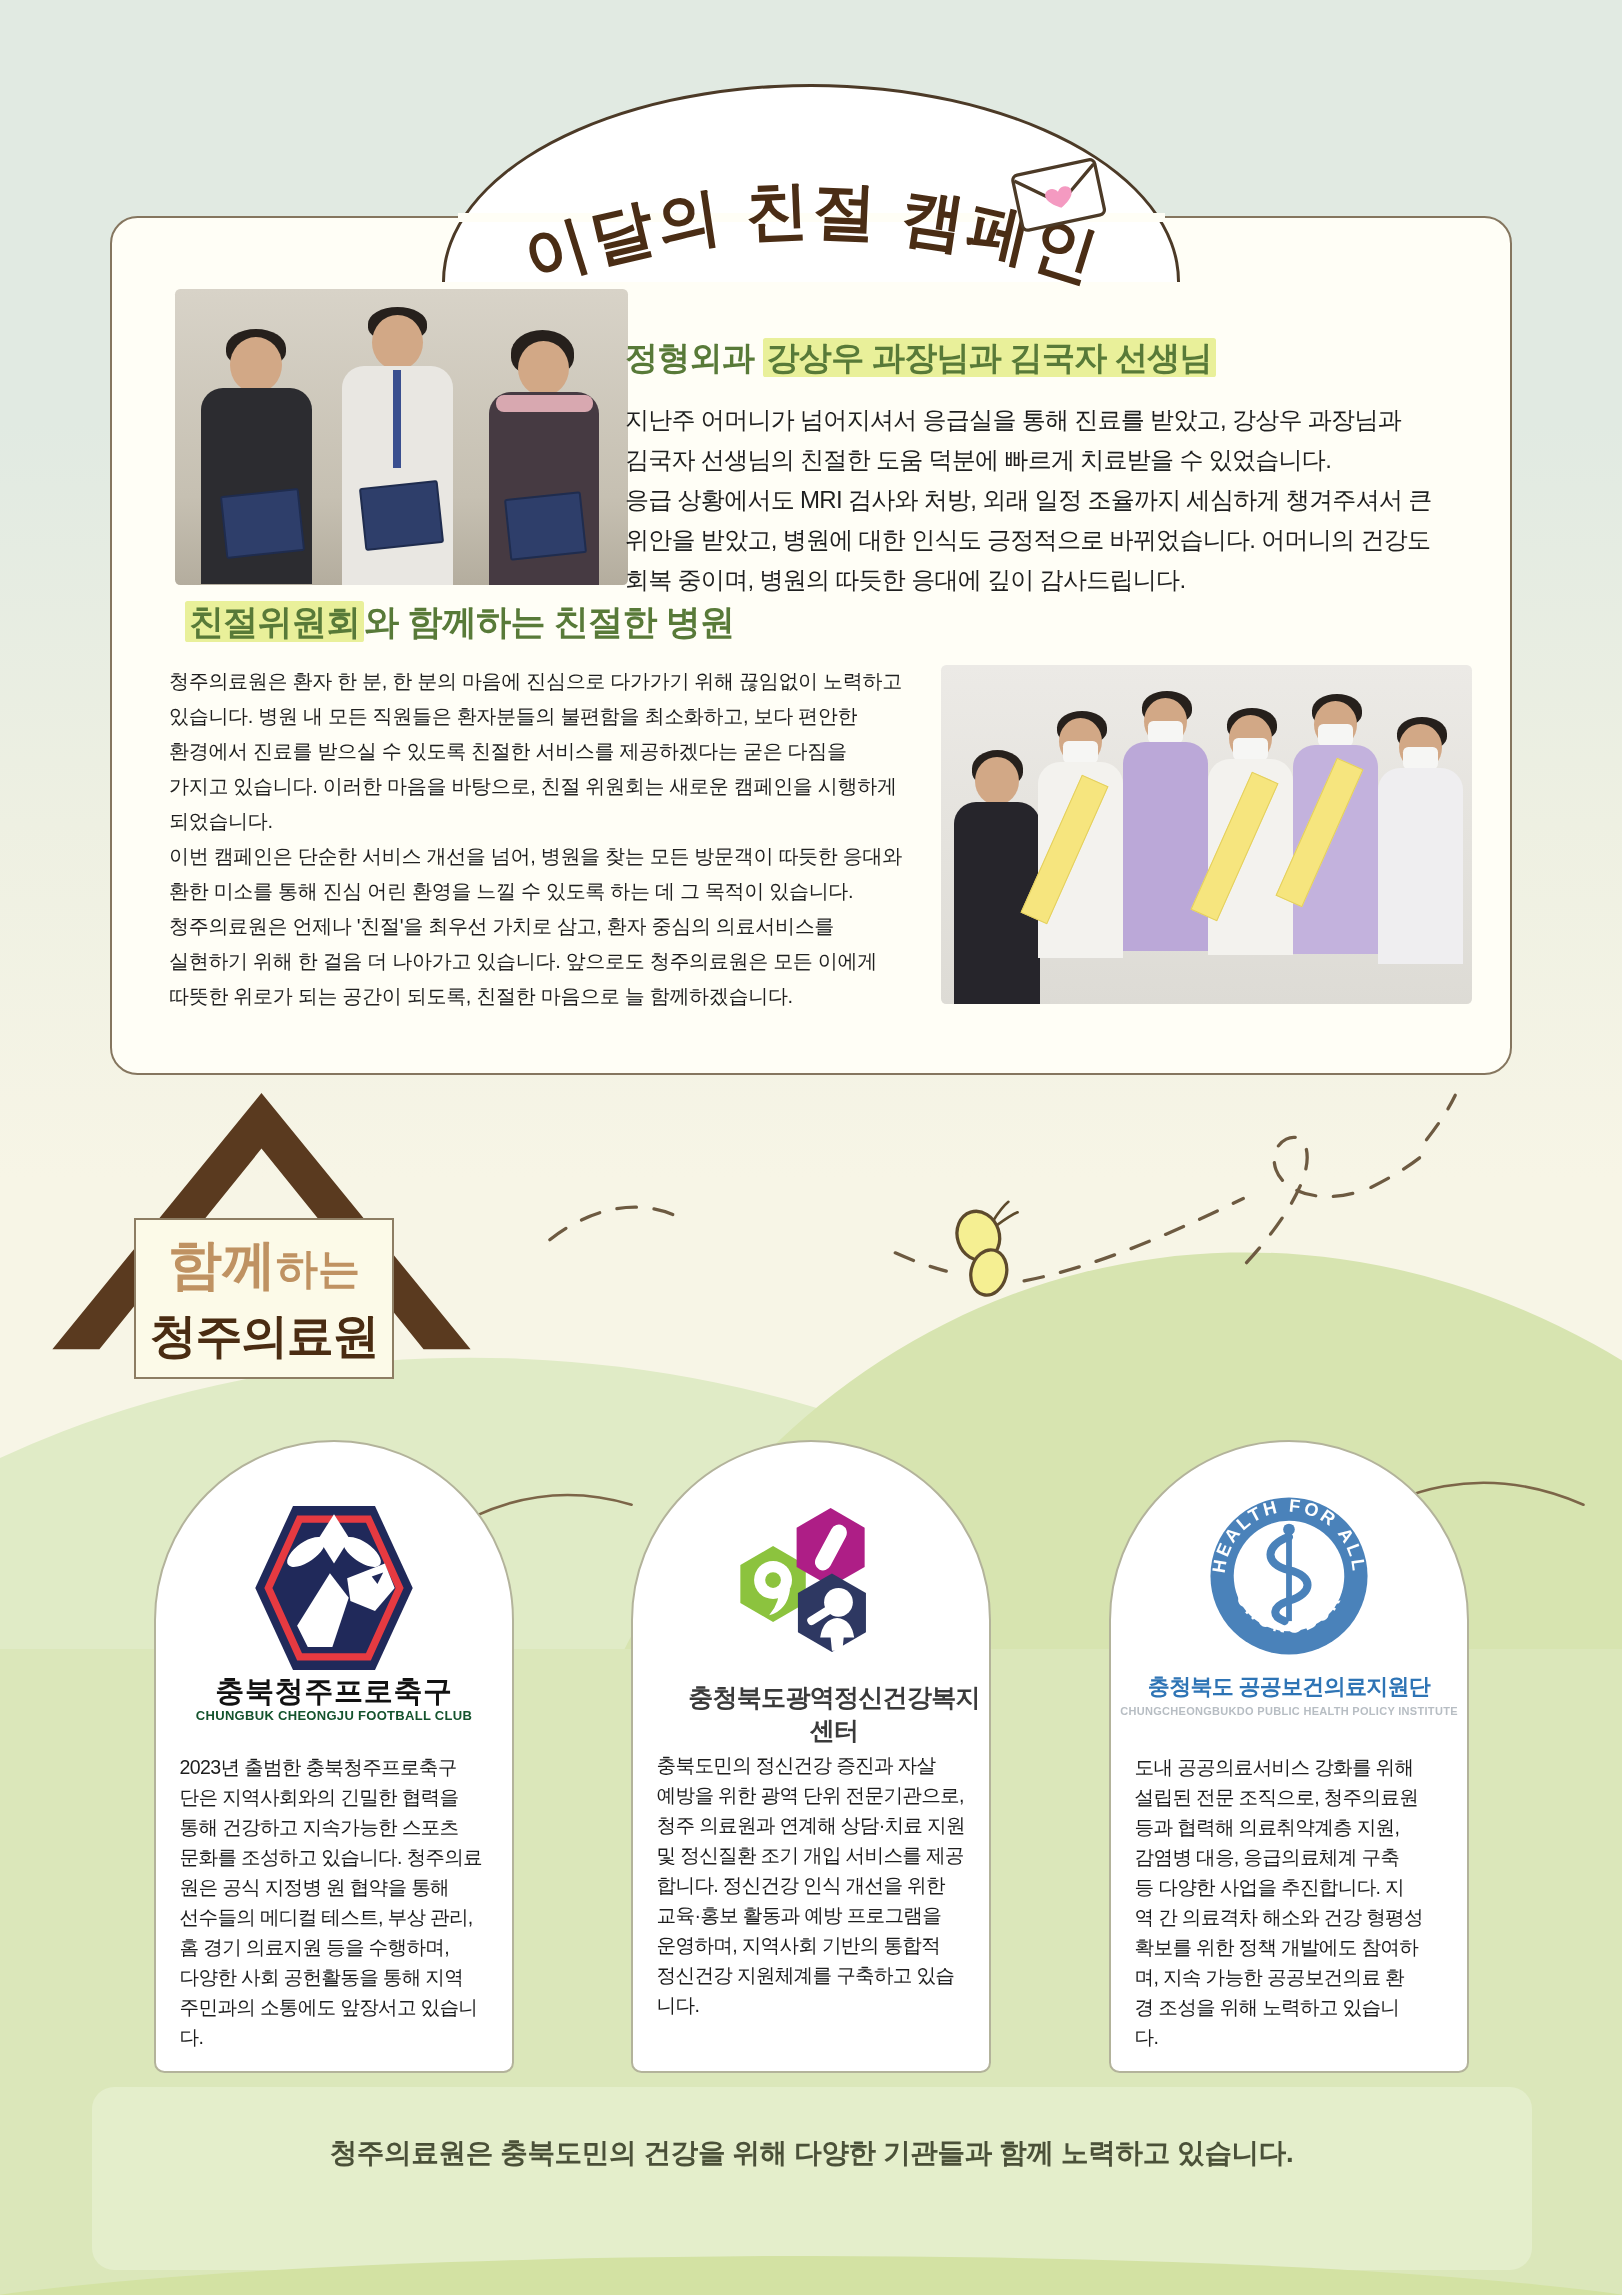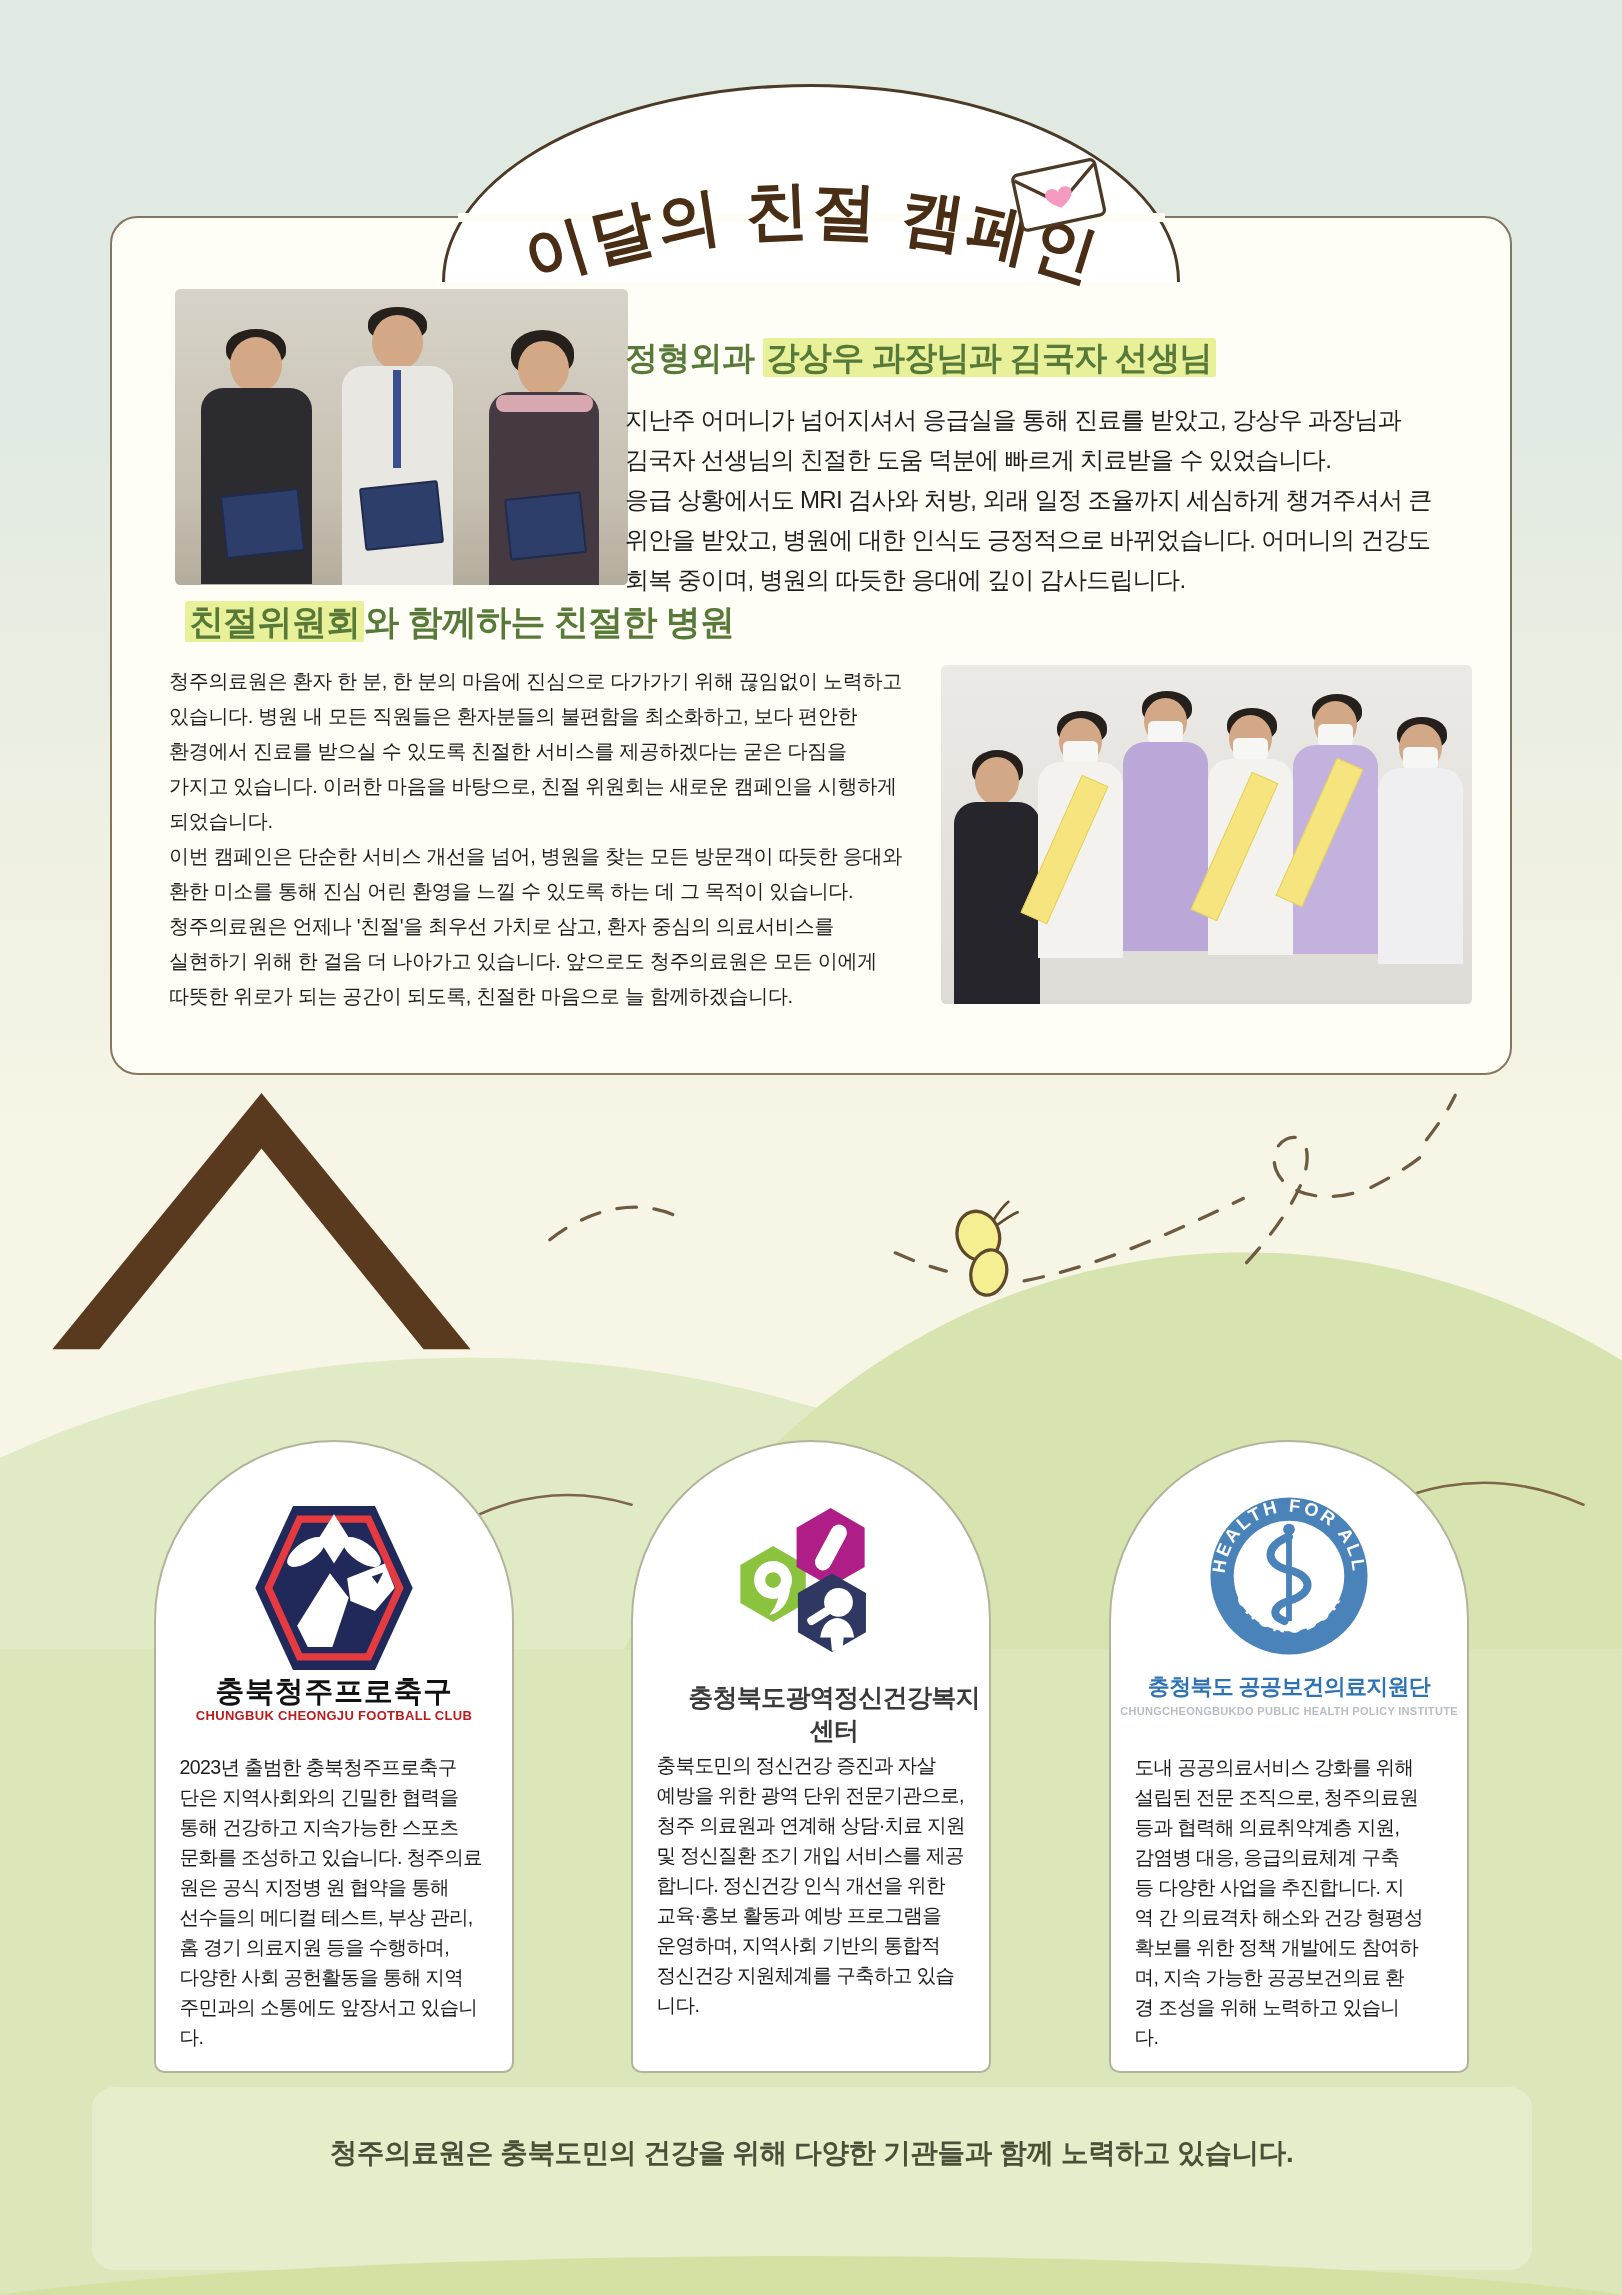--- a/index.html
+++ b/index.html
@@ -64,21 +64,21 @@
   
   .pcard{position:absolute;top:1440px;width:360px;height:633px;background:#ffffff;
     border:2px solid #b3b39b;border-radius:180px 180px 10.5px 10.5px;}
   .pcard .logo{position:absolute;left:50%;transform:translateX(-50%);}
   .p-name{position:absolute;left:0;width:100%;text-align:center;font-weight:bold;}
   .p-name-en{position:absolute;left:0;width:100%;text-align:center;font-weight:bold;}
   .p-text{position:absolute;left:23.6px;right:21px;font-size:19.6px;line-height:30px;color:#1d1d1d;
     white-space:pre-line;letter-spacing:-0.7px;}
 
   .c1-name{top:230px;font-size:29px;color:#121212;letter-spacing:0.7px;}
-  .c1-en{top:266px;font-size:13px;color:#b91c1c;letter-spacing:0.3px;}
+  .c1-en{top:266px;font-size:13px;color:#14532d;letter-spacing:0.3px;}
   .c2-name{top:239px;font-size:25px;color:#3a3a3a;letter-spacing:-0.7px;padding-left:46px;}
   .c3-name{top:230px;font-size:22px;color:#2e74b5;letter-spacing:-0.7px;}
   .c3-en{top:263px;font-size:11px;color:#b7bdc3;letter-spacing:0.3px;}
 
   .footer-msg{left:0;top:2135px;width:1623px;text-align:center;font-size:27.5px;font-weight:bold;
     color:#4a5038;letter-spacing:-0.3px;}
 </style>
 </head>
 <body>
 
@@ -215,20 +215,26 @@
       <div class="hair" style="left:10.5px;top:0;width:50px;height:33px;"></div>
       <div class="head" style="left:13px;top:6.5px;width:43px;height:47px;"></div>
       <div class="mask" style="left:17px;top:30px;width:35px;height:22px;"></div>
       <div class="torso" style="left:-7.9px;top:51px;width:85px;height:196px;background:#efeef0;"></div>
     </div>
   </div>
 
   <svg class="abs roof-svg" viewBox="0 0 700 430">
     <polygon points="20,412 340,20 660,412 588,412 340,105 92,412" fill="#5a3a1f"></polygon>
   </svg>
+  <div class="abs sign-box">
+    <div class="sign-l1">
+      <span class="big">함께</span><span class="small">하는</span>
+    </div>
+    <div class="sign-l2">청주의료원</div>
+  </div>
 
   <div class="pcard" style="left:154px;">
     <svg class="logo" style="top:59px;" width="164" height="174" viewBox="0 0 200 212">
       <polygon points="50,6 150,6 196,106 150,206 50,206 4,106" fill="#20295a"></polygon>
       <polygon points="58,22 142,22 180,106 142,190 58,190 20,106" fill="none" stroke="#e63a41" stroke-width="9"></polygon>
       <path d="M100 16 L119 46 L100 76 L81 46 Z" fill="#ffffff"></path>
       <ellipse cx="66" cy="62" rx="27" ry="12" fill="#ffffff" transform="rotate(-35 66 62)"></ellipse>
       <ellipse cx="134" cy="62" rx="27" ry="12" fill="#ffffff" transform="rotate(35 134 62)"></ellipse>
       <path d="M55 152 L95 88 L118 118 L98 178 L68 178 Z" fill="#ffffff"></path>
       <path d="M116 94 L162 76 L174 106 L150 134 L120 122 Z" fill="#ffffff"></path>

